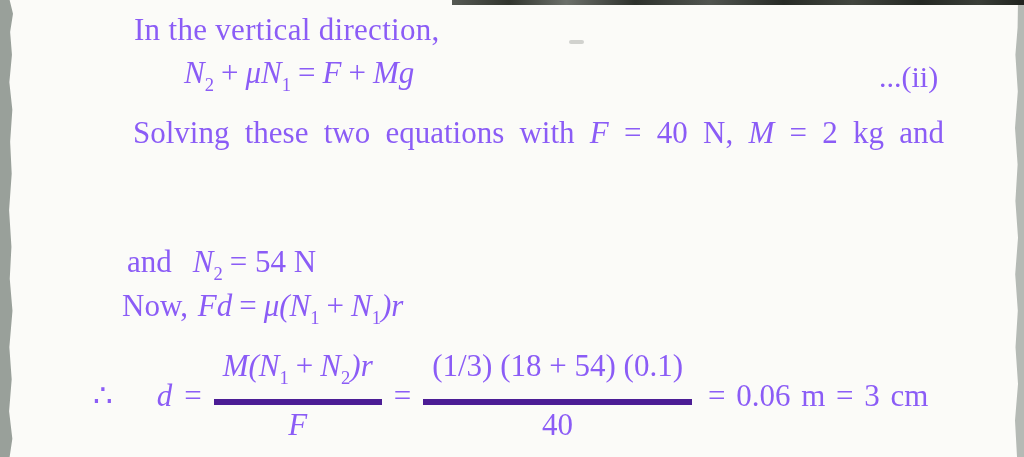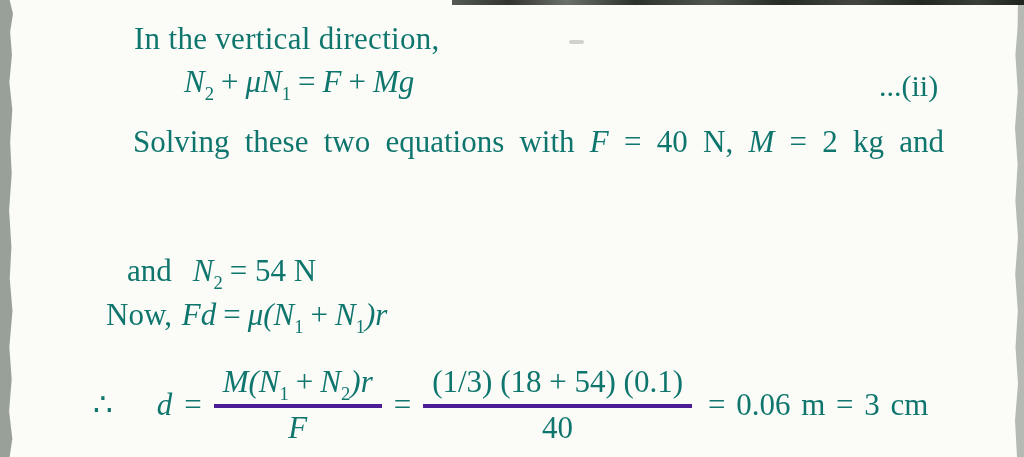--- a/index.html
+++ b/index.html
@@ -17,39 +17,39 @@
   .strip-right{
     position:absolute;right:0;top:0;width:10px;height:457px;background:#b5bab5;
     clip-path:polygon(40% 0,100% 0,100% 100%,30% 100%,10% 92%,40% 84%,15% 76%,38% 68%,12% 60%,40% 52%,14% 44%,36% 36%,10% 28%,38% 20%,14% 12%,36% 6%);
   }
   .top-bar{
     position:absolute;left:452px;top:0;width:572px;height:5px;
     background:linear-gradient(90deg,#565a54 0%,#31352e 10%,#6c706a 20%,#2d312c 32%,#515550 45%,#272b26 58%,#42463f 70%,#242823 82%,#3a3e38 92%,#1f231e 100%);
   }
   .smudge{position:absolute;left:569px;top:40px;width:15px;height:4px;background:#c9cac7;border-radius:2px;opacity:.85;}
   
-  .line{position:absolute;white-space:nowrap;font-size:31px;line-height:1.12;color:#0f766e;margin-top:9px;}
+  .line{position:absolute;white-space:nowrap;font-size:31px;line-height:1.12;color:#8b5cf6;}
   .it{font-style:italic;}
   sub{font-size:.6em;vertical-align:-0.45em;line-height:0;font-style:normal;}
   .op{font-style:normal;margin:0 7px;}
   .gap{margin-left:7px;}
   .ml20{margin-left:21px;}
   .l-intro{left:134px;top:13px;letter-spacing:.3px;}
   .l-eq2{left:184px;top:56px;}
   .l-eqnum{left:879px;top:60px;font-size:30px;font-family:Liberation Serif, serif;}
   .l-solving{left:133px;top:116px;word-spacing:7.5px;}
   .l-mu{left:190px;top:151px;}
   .l-n1{left:193px;top:197px;}
   .l-and{left:127px;top:245px;}
-  .l-now{left:106px;top:289px;word-spacing:2px;}
+  .l-now{left:122px;top:289px;word-spacing:2px;}
   .l-final{left:93px;top:350px;display:flex;align-items:center;height:92px;}
   .therefore{margin-right:44px;}
   .op-eq{margin:0 12px;}
   .frac{display:inline-flex;flex-direction:column;align-items:center;text-align:center;}
-  .frac .num{border-bottom:4px solid #4c1d95;padding:0 9px 4px;}
+  .frac .num{border-bottom:6px solid #4c1d95;padding:0 9px 15px;}
   .frac .den{padding-top:3px;}
   .result{margin-left:16px;word-spacing:3px;}
 </style>
 </head>
 <body>
 
 <div class="page">
 
   <div class="strip-left"></div>
   <div class="strip-right"></div>

